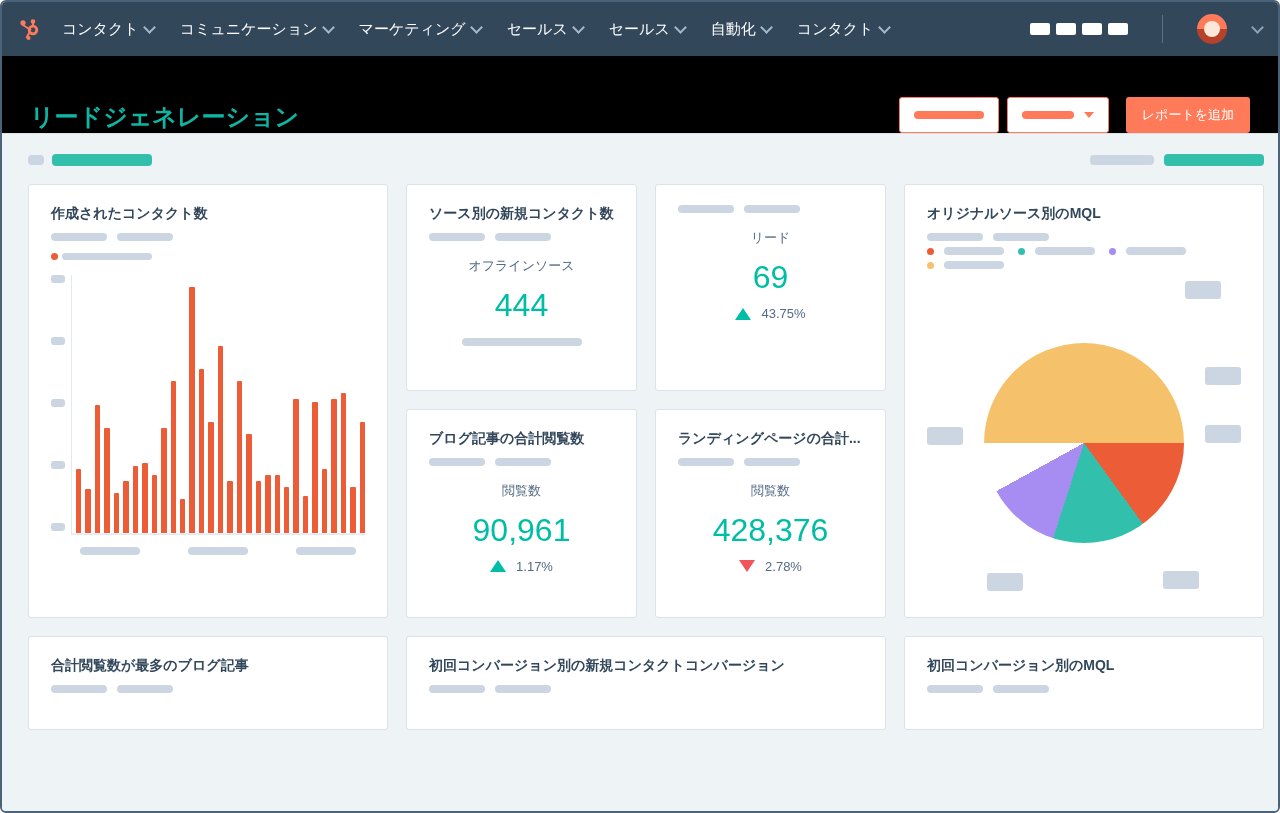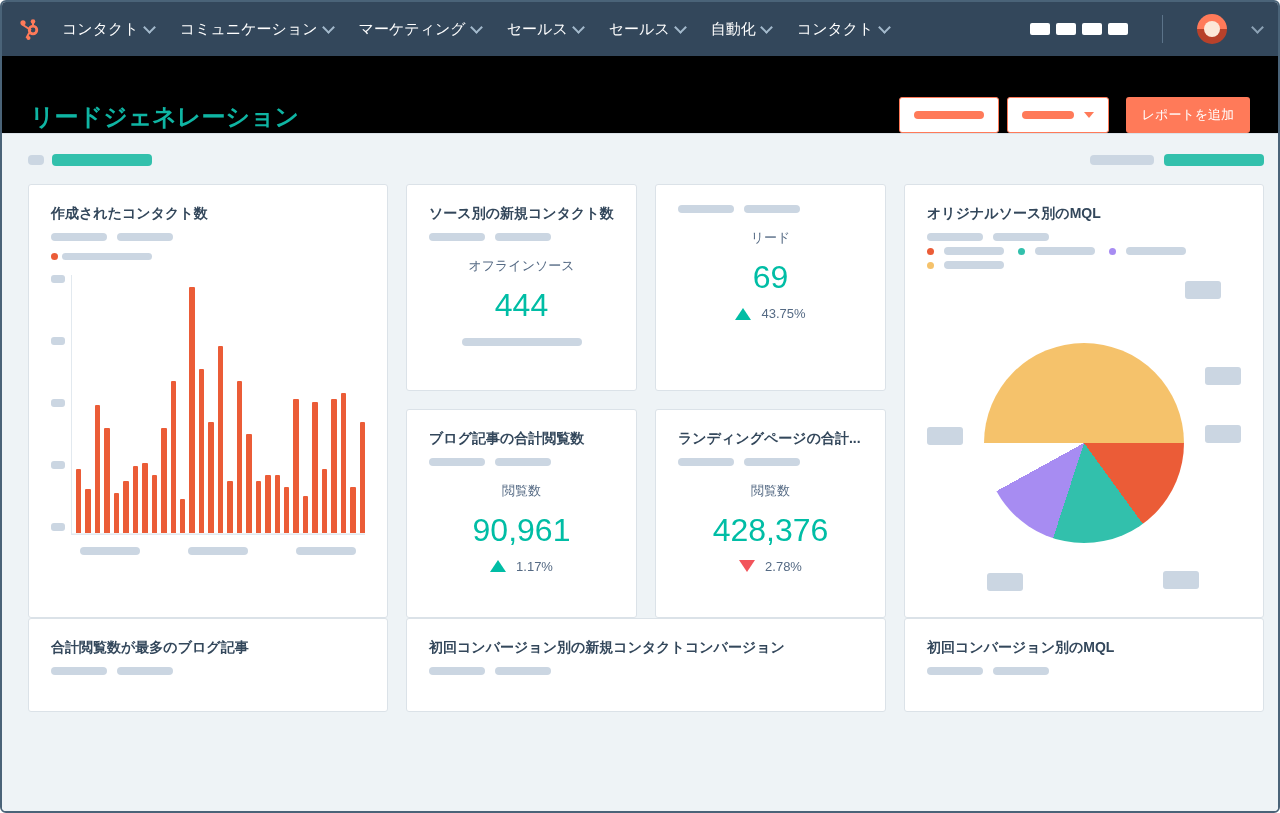--- a/index.html
+++ b/index.html
@@ -81,21 +81,21 @@
 
   
   .pie-wrap{position:relative;height:320px;margin-top:8px;}
   .pie{width:200px;height:200px;border-radius:50%;position:absolute;left:50%;top:52%;transform:translate(-50%,-50%);}
   .pie-legend{display:flex;flex-wrap:wrap;gap:6px 14px;margin-bottom:4px;}
   .pie-legend .item{display:flex;align-items:center;gap:6px;}
   .pie-legend .lbl{width:60px;height:8px;background:var(--skel);border-radius:4px;}
   .callout{position:absolute;width:36px;height:18px;background:var(--skel);border-radius:3px;}
 
   
-  .row2{display:grid;grid-template-columns:360px 1fr 360px;gap:18px;}
+  .row2{display:grid;grid-template-columns:360px 1fr 360px;gap:18px;margin-top:18px;}
 </style>
 </head>
 <body>
 
 <div class="frame">
 
   <div class="nav">
     <span class="logo">
       <svg width="24" height="24" viewBox="0 0 24 24">
           <g fill="#ff7a59">

